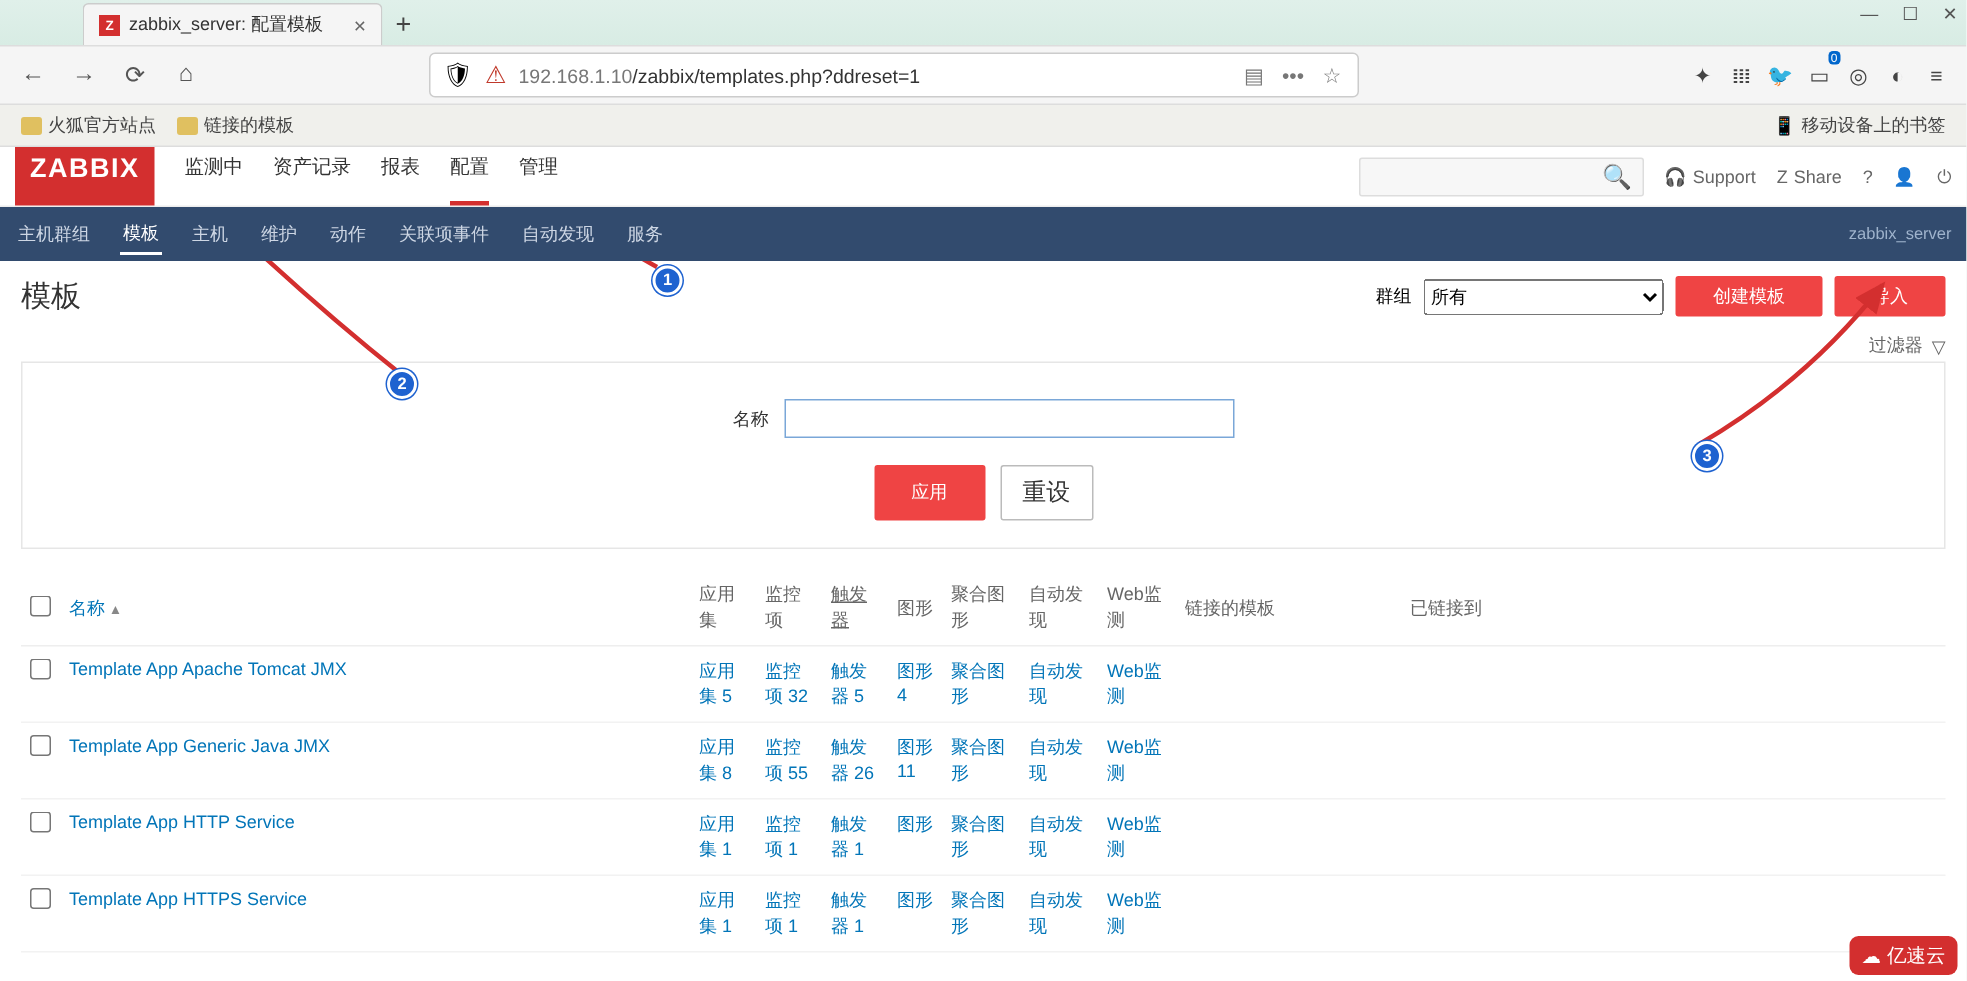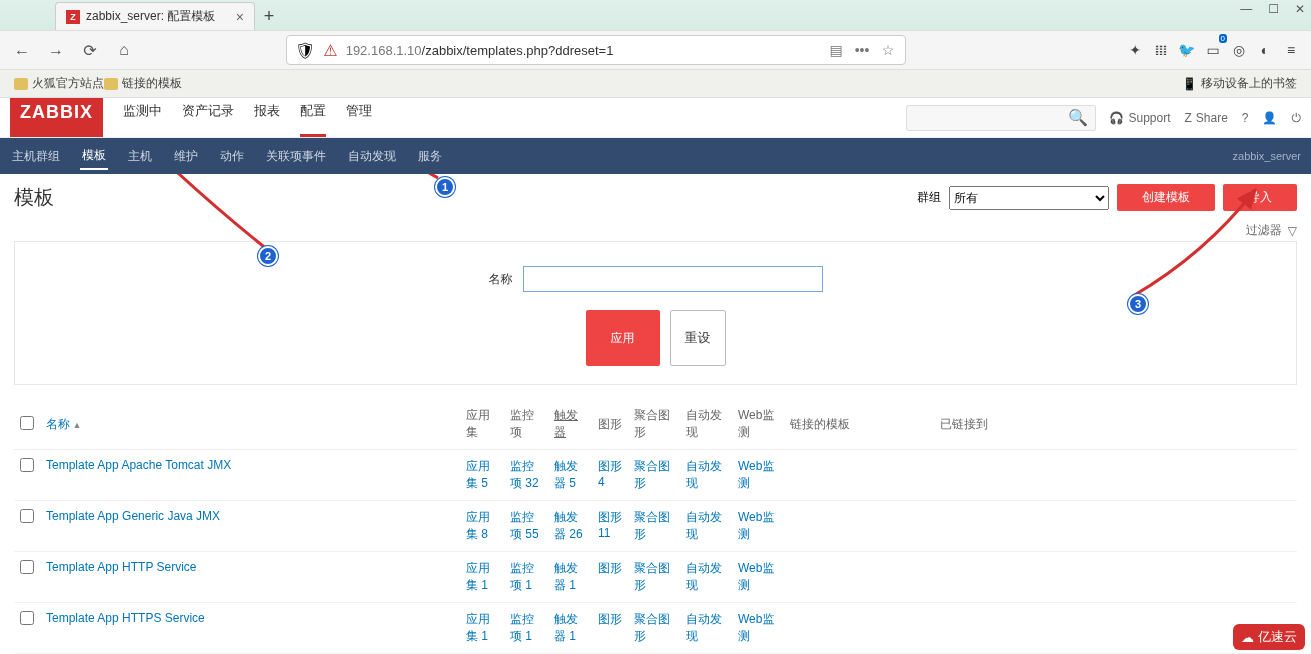--- a/index.html
+++ b/index.html
@@ -14,21 +14,21 @@
 
   .addr-bar { height: 40px; display: flex; align-items: center; gap: 10px; padding: 0 10px; background: #f5f5f5; border-top: 1px solid #ddd; border-bottom: 1px solid #ddd; }
   .nav-btn { width: 24px; height: 24px; display: flex; align-items: center; justify-content: center; color: #555; font-size: 16px; }
   .url-box { flex: 1; display: flex; align-items: center; height: 30px; border: 1px solid #ccc; border-radius: 4px; background: #fff; padding: 0 8px; gap: 8px; max-width: 620px; margin-left: 140px; }
   .url-text { font-size: 13px; color: #777; }
   .url-text .path { color: #333; }
   .addr-right { display:flex; align-items:center; gap:6px; margin-left:auto; }
   .qr-icon, .dots-icon, .star-icon { width:18px; color:#777; font-size:14px; text-align:center; }
   .ext-icon { width:20px; height:20px; display:flex; align-items:center; justify-content:center; font-size:14px; color:#444; }
 
-  .bookmark-bar { height: 28px; display: flex; align-items: center; padding: 0 14px; background: #f0f0ec; border-bottom: 1px solid #ddd; font-size: 12px; color: #444; }
+  .bookmark-bar { height: 28px; display: flex; align-items: center; gap: 14px; padding: 0 14px; background: #f0f0ec; border-bottom: 1px solid #ddd; font-size: 12px; color: #444; }
   .bm-item { display:flex; align-items:center; gap:4px; }
   .folder { width:14px; height:12px; background:#e0c060; border-radius:2px; display:inline-block; }
   .bm-right { margin-left:auto; display:flex; align-items:center; gap:4px; }
 
   
   .z-header { height: 40px; background: #fff; display: flex; padding: 0 10px; border-bottom:1px solid #eee; }
   .z-logo { background: #d32f2f; color: #fff; font-weight: bold; font-size: 18px; padding: 4px 10px; letter-spacing: 1px; }
   .z-top-menu { display: flex; gap: 20px; margin-left: 20px; font-size: 13px; color: #333; }
   .z-top-menu .item { cursor:pointer; padding:4px 0; }
   .z-top-menu .active { border-bottom: 3px solid #d32f2f; }
@@ -47,21 +47,21 @@
   .page-title { font-size:20px; color:#333; }
   .head-right { margin-left:auto; display:flex; align-items:center; gap:8px; font-size:12px; }
   .head-right select { height:24px; width:160px; font-size:12px; }
   .btn-primary { background:#ef4444; color:#fff; border:none; padding:5px 25px; font-size:12px; cursor:pointer; border-radius:2px; }
   .filter-toggle { position:absolute; right:14px; top:48px; display:flex; align-items:center; gap:6px; font-size:12px; color:#666; }
 
   .filter-box { border:1px solid #e6e6e6; background:#fff; margin:30px 0 14px; padding: 24px 0 18px; }
   .filter-row { display:flex; align-items:center; justify-content:center; gap:10px; font-size:12px; color:#333; margin-bottom:18px; }
   .filter-row input[type=text] { width:300px; height:26px; border:1px solid #7aa7d8; padding:0 6px; font-size:13px; }
   .filter-actions { display:flex; justify-content:center; gap:10px; }
-  .btn-outline { background:#fff; border:1px solid #bbb; color:#333; padding:18px 14px; font-size:13px; cursor:pointer; border-radius:2px; }
+  .btn-outline { background:#fff; border:1px solid #bbb; color:#333; padding:7px 14px; font-size:16px; cursor:pointer; border-radius:2px; }
 
   table.data { width:100%; border-collapse:collapse; font-size:12px; }
   table.data th { text-align:left; color:#666; font-weight:normal; padding:8px 6px; border-bottom:1px solid #eee; }
   table.data td { padding:8px 6px; vertical-align:top; color:#333; border-bottom:1px solid #f2f2f2; }
   table.data a { color:#0275b8; text-decoration:none; }
   .chk { width:14px; height:14px; }
   .sort::after { content:" ▲"; font-size:9px; color:#888; }
 
   
   .arrow { position:absolute; pointer-events:none; }

